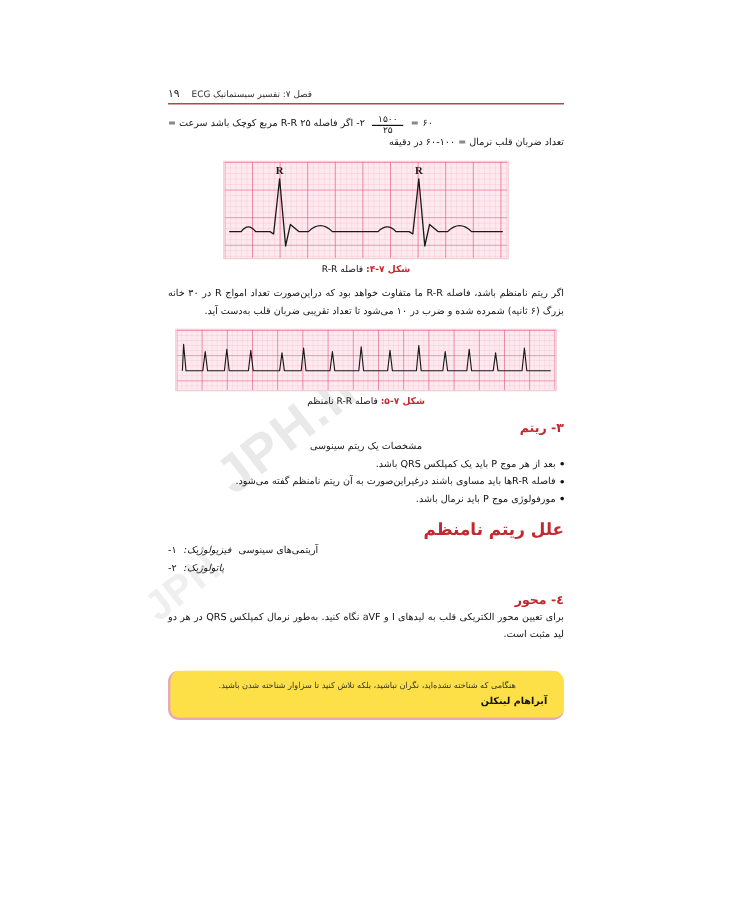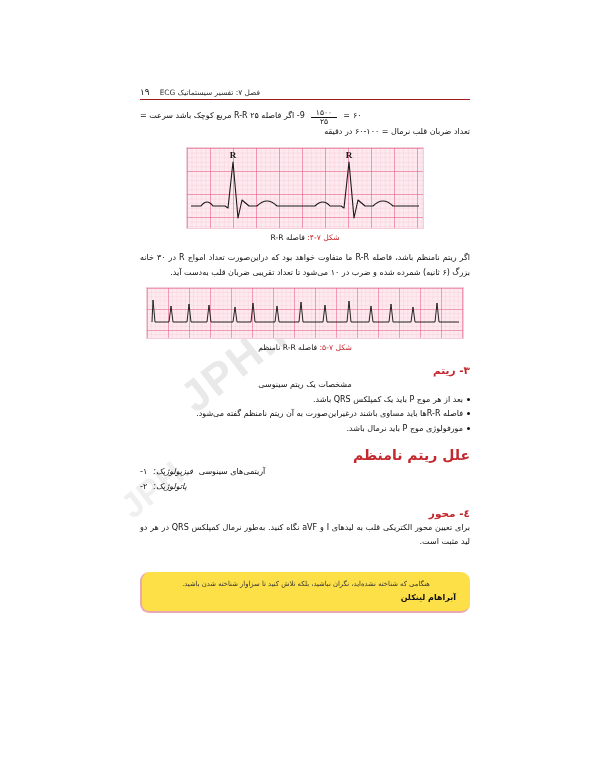--- a/index.html
+++ b/index.html
@@ -20,21 +20,21 @@
     pointer-events:none;user-select:none;z-index:0;
   }
   .watermark2{
     position:absolute;left:118px;top:470px;
     font-family:"Liberation Sans",sans-serif;
     font-size:34px;font-weight:bold;color:#efefef;
     transform:rotate(-38deg);letter-spacing:1px;
     pointer-events:none;user-select:none;z-index:0;
   }
 
-  .content{position:absolute;left:140px;top:87px;width:330px;z-index:2;}
+  .content{position:absolute;left:140px;top:74px;width:330px;z-index:2;}
 
   
   .header{
     display:flex;flex-direction:row-reverse;align-items:baseline;
     justify-content:flex-start;gap:10px;
     font-size:7.4px;color:#2d2d2d;padding-bottom:2px;
   }
   .header .chapter{direction:rtl;unicode-bidi:isolate;}
   .header .pageno{font-size:9px;color:#1a1a1a;}
   .rule{height:1.3px;background:#9e1b20;width:100%;margin-bottom:7px;}
@@ -60,21 +60,21 @@
     position:relative;overflow:hidden;
     background:#fdeaf0;
     border:1px solid #f3cdd8;
   }
   .ecg.strip1{width:236px;height:80px;margin-top:9px;}
   .ecg.strip2{width:316px;height:50px;margin-top:6px;}
   .caption{
     text-align:center;font-size:7.6px;margin-top:4px;color:#111;
     direction:rtl;
   }
-  .caption .lbl{color:#c3282e;font-weight:normal;}
+  .caption .lbl{color:#c3282e;font-weight:bold;}
 
   
   .para{
     font-size:8px;color:#111;line-height:1.85;
     text-align:justify;direction:rtl;margin-top:9px;
   }
 
   
   .sec-head{
     color:#c3282e;font-weight:bold;font-size:10.5px;
@@ -132,21 +132,21 @@
   <div class="content">
 
     <div class="header">
       <span class="pageno">۱۹</span>
       <span class="chapter">فصل ۷: تفسیر سیستماتیک ECG</span>
     </div>
     <div class="rule"></div>
 
     <div class="formula-block">
       <div class="formula-line">
-        <span>9- اگر فاصله R-R ۲۵ مربع کوچک باشد سرعت =</span>
+        <span>۲- اگر فاصله R-R ۲۵ مربع کوچک باشد سرعت =</span>
         <span class="frac">
           <span class="num">۱۵۰۰</span>
           <span class="den">۲۵</span>
         </span>
         <span>=</span>
         <span>۶۰</span>
       </div>
       <div class="formula-line2">تعداد ضربان قلب نرمال = ۱۰۰-۶۰ در دقیقه</div>
     </div>
 

